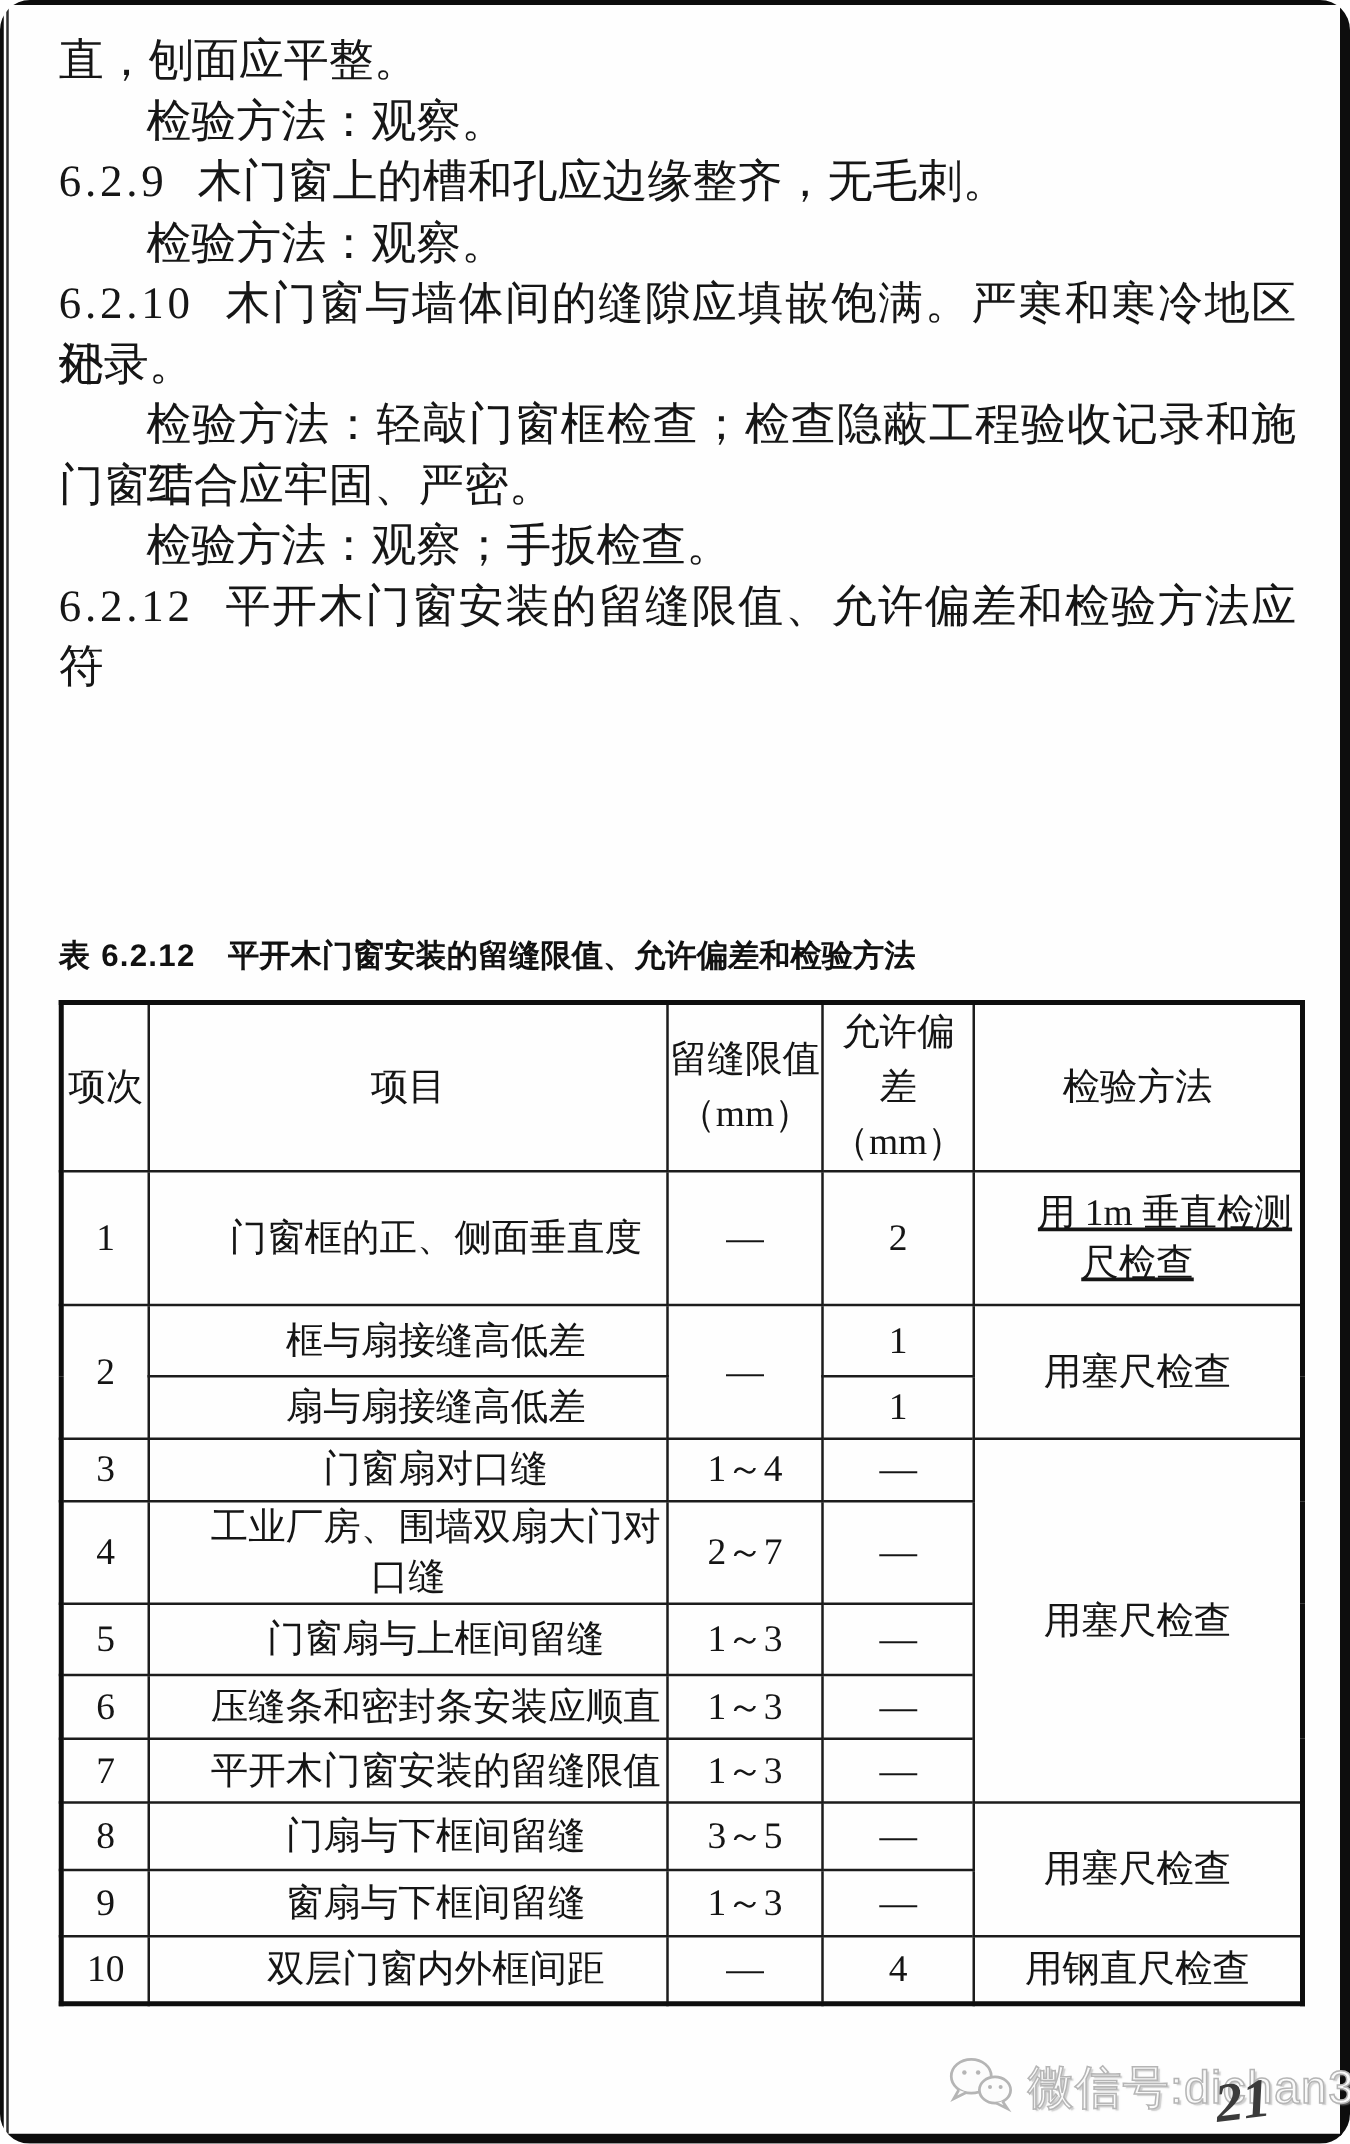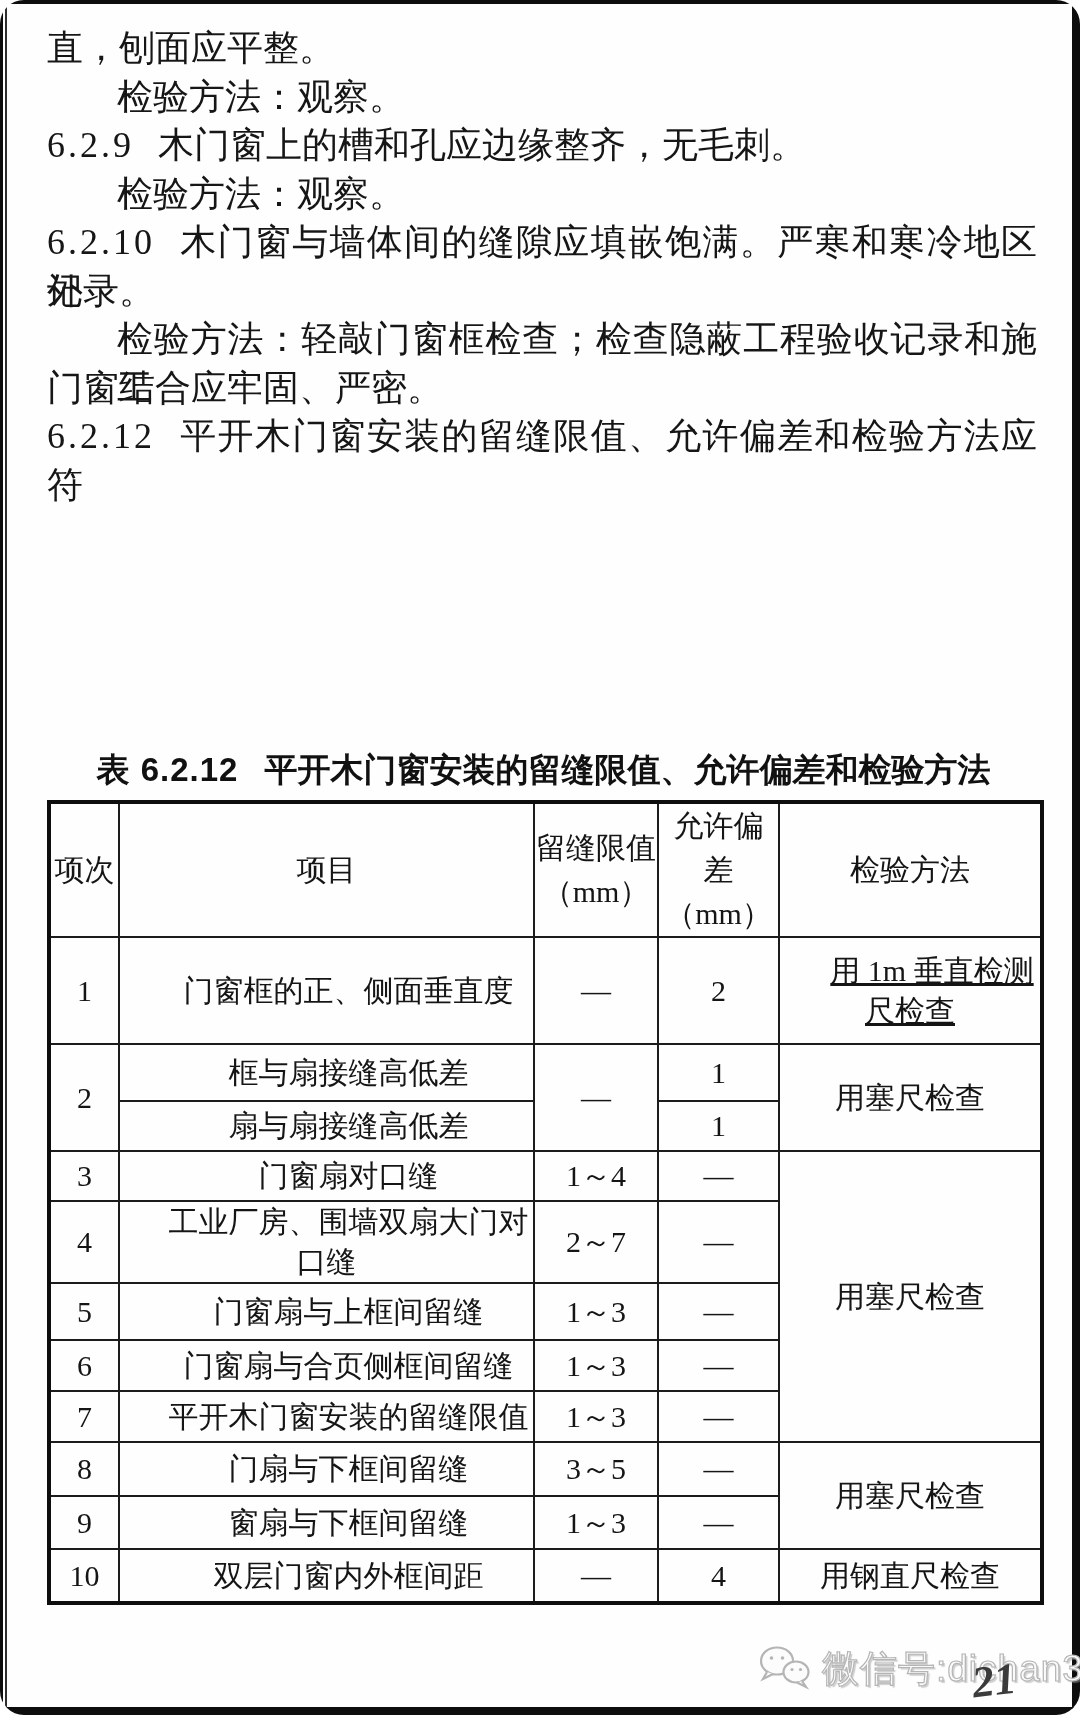--- a/index.html
+++ b/index.html
@@ -37,24 +37,24 @@
     letter-spacing: 3px;
     margin-right: 24px;
     font-family: "Liberation Serif", serif;
   }
 
   
   .tbl-title {
     position: absolute;
     left: 47px; top: 748px;
     width: 993px;
-    text-align: center;
+    text-align: left;
     font-family: "Liberation Sans", sans-serif;
     font-weight: bold;
-    font-size: 33px;
+    font-size: 25px;
     color: #111;
     white-space: nowrap;
   }
   .tbl-title .tlabel { margin-right: 26px; letter-spacing: 1px; }
 
   
   table.spec {
     position: absolute;
     left: 47px; top: 800px;
     width: 993px;
@@ -130,20 +130,21 @@
 
   <div class="body-text">
     <div class="bline"><span>直，刨面应平整。</span></div>
     <div class="bline ind"><span>检验方法：观察。</span></div>
     <div class="bline"><span class="secnum">6.2.9</span><span>木门窗上的槽和孔应边缘整齐，无毛刺。</span></div>
     <div class="bline ind"><span>检验方法：观察。</span></div>
     <div class="bline j"><span class="secnum">6.2.10</span><span>木门窗与墙体间的缝隙应填嵌饱满。严寒和寒冷地区外</span></div>
     <div class="bline"><span>记录。</span></div>
     <div class="bline ind j"><span>检验方法：轻敲门窗框检查；检查隐蔽工程验收记录和施工</span></div>
     <div class="bline"><span>门窗结合应牢固、严密。</span></div>
+    <div class="bline ind"><span>检验方法：观察；手扳检查。</span></div>
     <div class="bline j"><span class="secnum">6.2.12</span><span>平开木门窗安装的留缝限值、允许偏差和检验方法应符</span></div>
   </div>
 
   <div class="tbl-title">
     <span class="tlabel">表 6.2.12</span><span>平开木门窗安装的留缝限值、允许偏差和检验方法</span>
   </div>
 
   <table class="spec">
     <colgroup>
       <col style="width:70px">
@@ -198,21 +199,21 @@
       <td>—</td>
     </tr>
     <tr style="height:57px">
       <td>5</td>
       <td class="item">门窗扇与上框间留缝</td>
       <td>1～3</td>
       <td>—</td>
     </tr>
     <tr style="height:51px">
       <td>6</td>
-      <td class="item">门窗扇与合页侧框间留缝</td>
+      <td class="item">压缝条和密封条安装应顺直</td>
       <td>1～3</td>
       <td>—</td>
     </tr>
     <tr style="height:51px">
       <td>7</td>
       <td class="item">平开木门窗安装的留缝限值</td>
       <td>1～3</td>
       <td>—</td>
     </tr>
     <tr style="height:54px">

